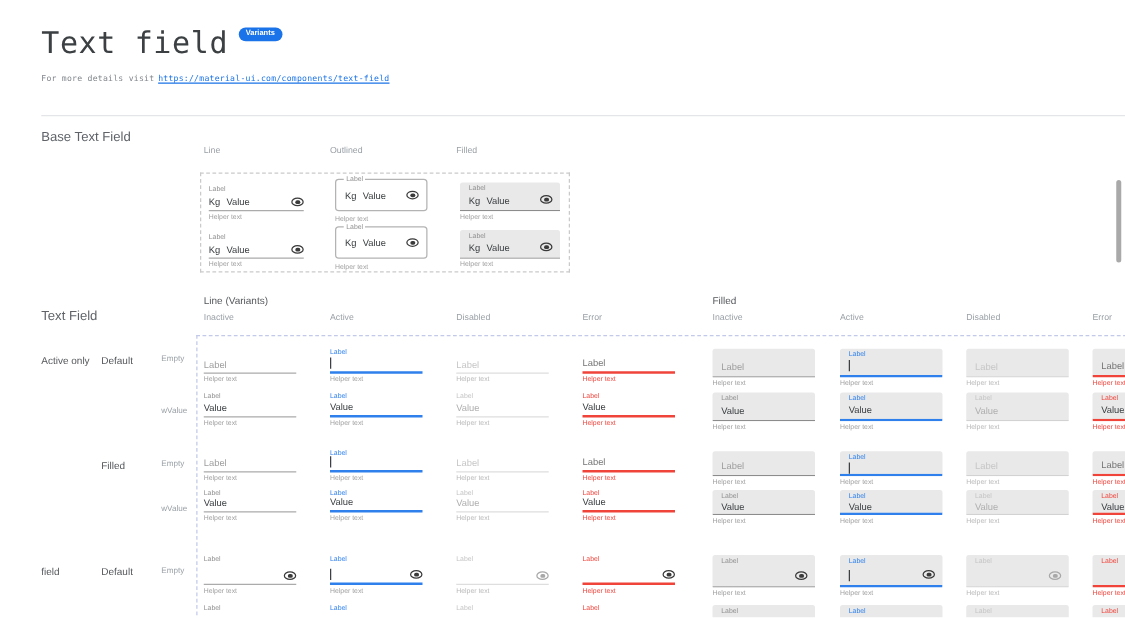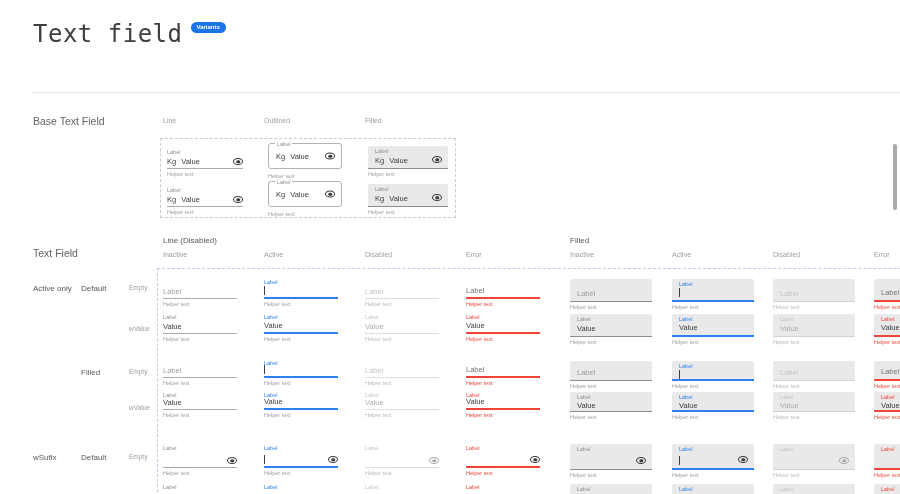--- a/index.html
+++ b/index.html
@@ -85,50 +85,53 @@
     background:#A9A9A9;border-radius:2px;cursor:pointer}
 </style>
 </head>
 <body>
 
 <div id="page">
   <div class="title-row">
     <h1 class="title">Text field</h1>
     <span class="badge">Variants</span>
   </div>
+  <div class="subtitle">
+    <span>For more details visit</span><a>https://material-ui.com/components/text-field</a>
+  </div>
   <div class="divider"></div>
 
-  <div class="sec-title" style="top:115px">Base Text Field</div>
+  <div class="sec-title" style="top:104px">Base Text Field</div>
   <div class="dash base-dash"></div>
 
   <div class="sec-title" style="top:247px">Text Field</div>
   <div class="dash big-dash"></div>
 
   <div class="scroll-thumb"></div>
 <div class="colhead" style="left: 163px; top: 117px;">Line</div>
     <div class="colhead" style="left: 264px; top: 117px;">Outlined</div>
     <div class="colhead" style="left: 365px; top: 117px;">Filled</div>
-    <div class="grouphead" style="left: 163px; top: 236px;">Line (Disabled)</div>
+    <div class="grouphead" style="left: 163px; top: 236px;">Line (Variants)</div>
     <div class="grouphead" style="left: 570px; top: 236px;">Filled</div>
     <div class="colhead" style="left: 163px; top: 251px;">Inactive</div>
     <div class="colhead" style="left: 264px; top: 251px;">Active</div>
     <div class="colhead" style="left: 365px; top: 251px;">Disabled</div>
     <div class="colhead" style="left: 466px; top: 251px;">Error</div>
     <div class="colhead" style="left: 570px; top: 251px;">Inactive</div>
     <div class="colhead" style="left: 672px; top: 251px;">Active</div>
     <div class="colhead" style="left: 773px; top: 251px;">Disabled</div>
     <div class="colhead" style="left: 874px; top: 251px;">Error</div>
     <div class="rowlab-g" style="left: 33px; top: 284px;">Active only</div>
     <div class="rowlab-g" style="left: 81px; top: 284px;">Default</div>
     <div class="rowlab-v" style="left: 129px; top: 284px;">Empty</div>
     <div class="rowlab-v" style="left: 129px; top: 325px;">wValue</div>
     <div class="rowlab-g" style="left: 81px; top: 368px;">Filled</div>
     <div class="rowlab-v" style="left: 129px; top: 368px;">Empty</div>
     <div class="rowlab-v" style="left: 129px; top: 404px;">wValue</div>
-    <div class="rowlab-g" style="left: 33px; top: 453px;">wSufix</div>
+    <div class="rowlab-g" style="left: 33px; top: 453px;">field</div>
     <div class="rowlab-g" style="left: 81px; top: 453px;">Default</div>
     <div class="rowlab-v" style="left: 129px; top: 453px;">Empty</div>
     <div class="fld line st-inactive" style="left: 167px; top: 146px; width: 76px;">
       <div class="float" style="height: 10px;">
         <span>Label</span>
       </div>
       <div class="inp" style="height: 13px;">
         <span class="pfx">Kg</span>
         <span class="val">Value</span>
         <span class="eye">

